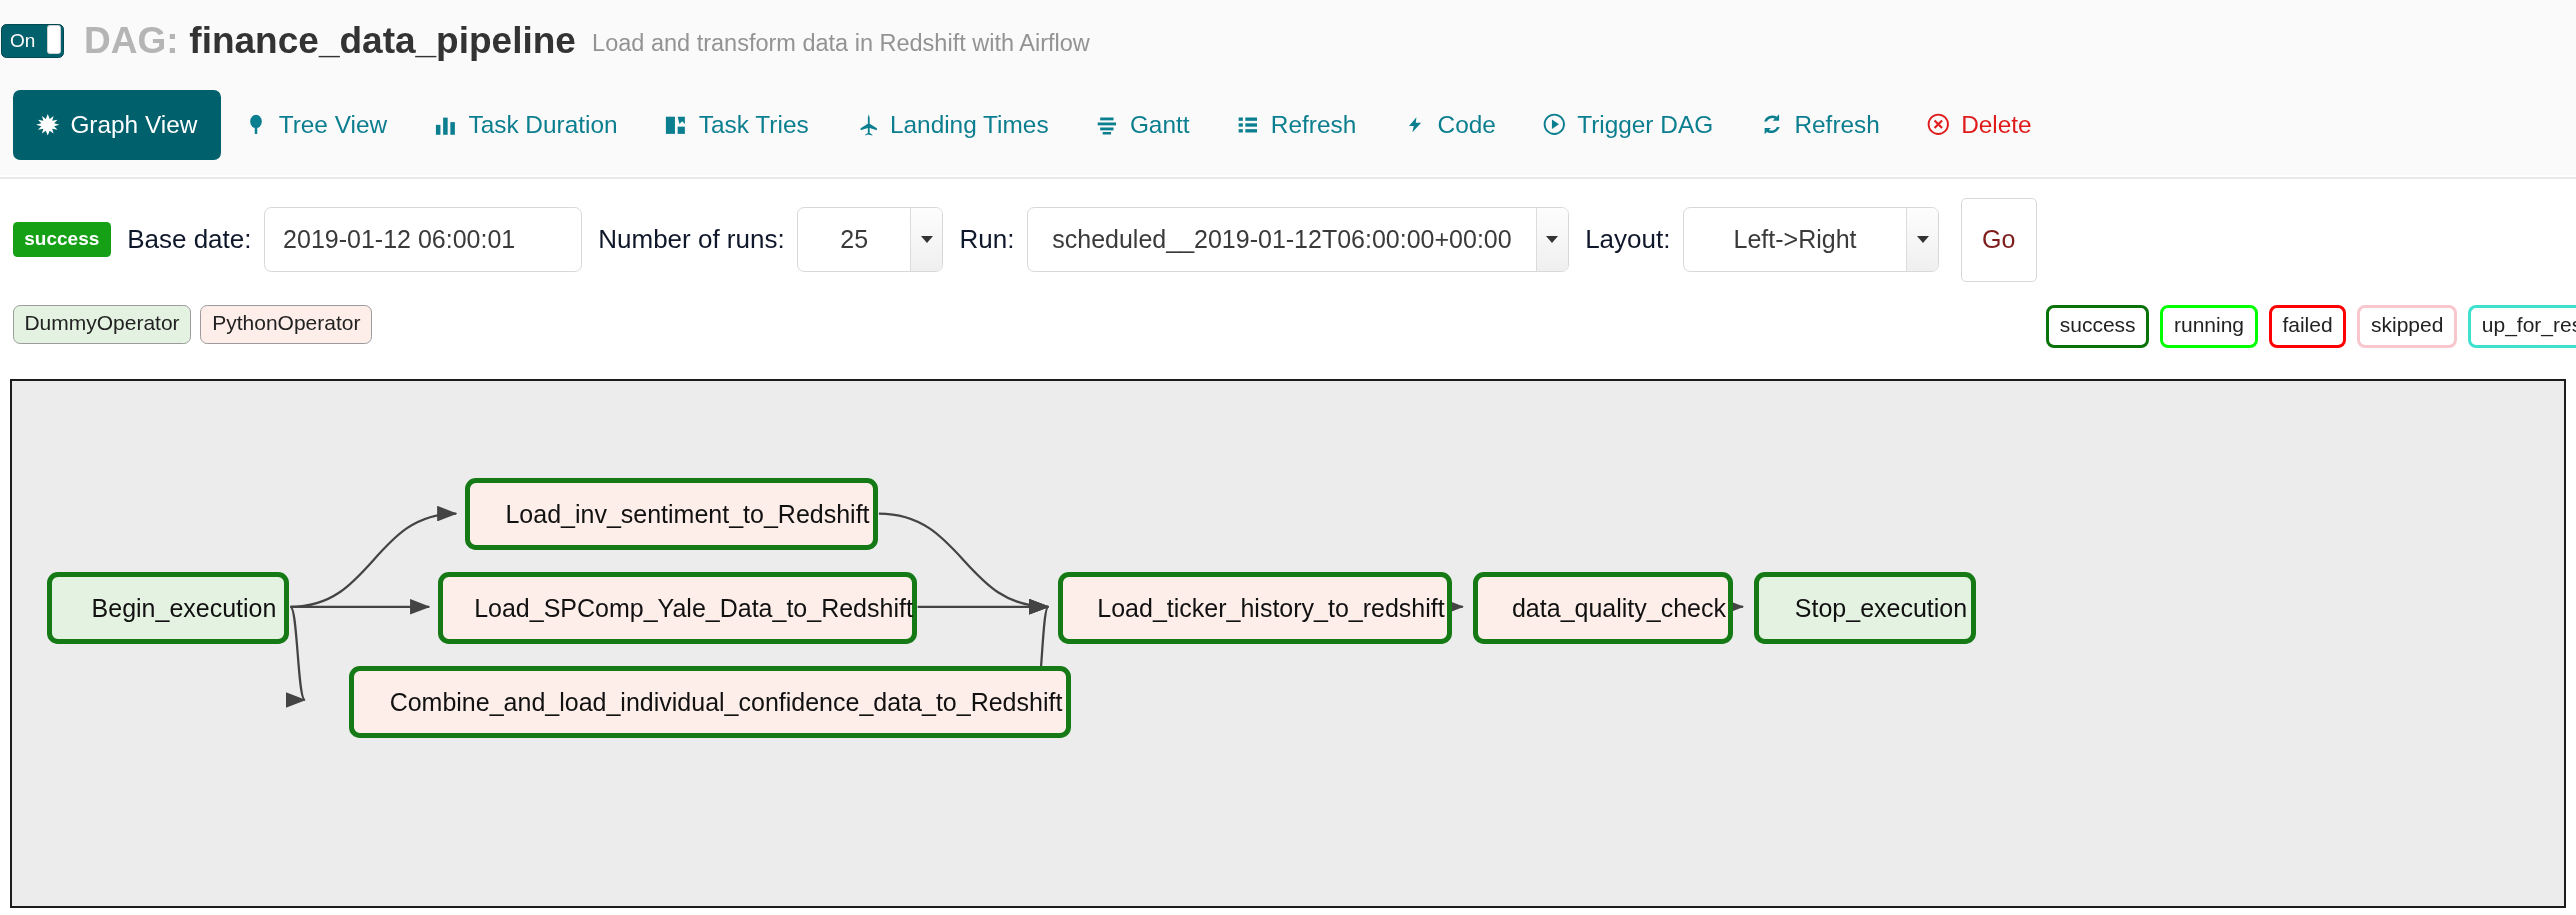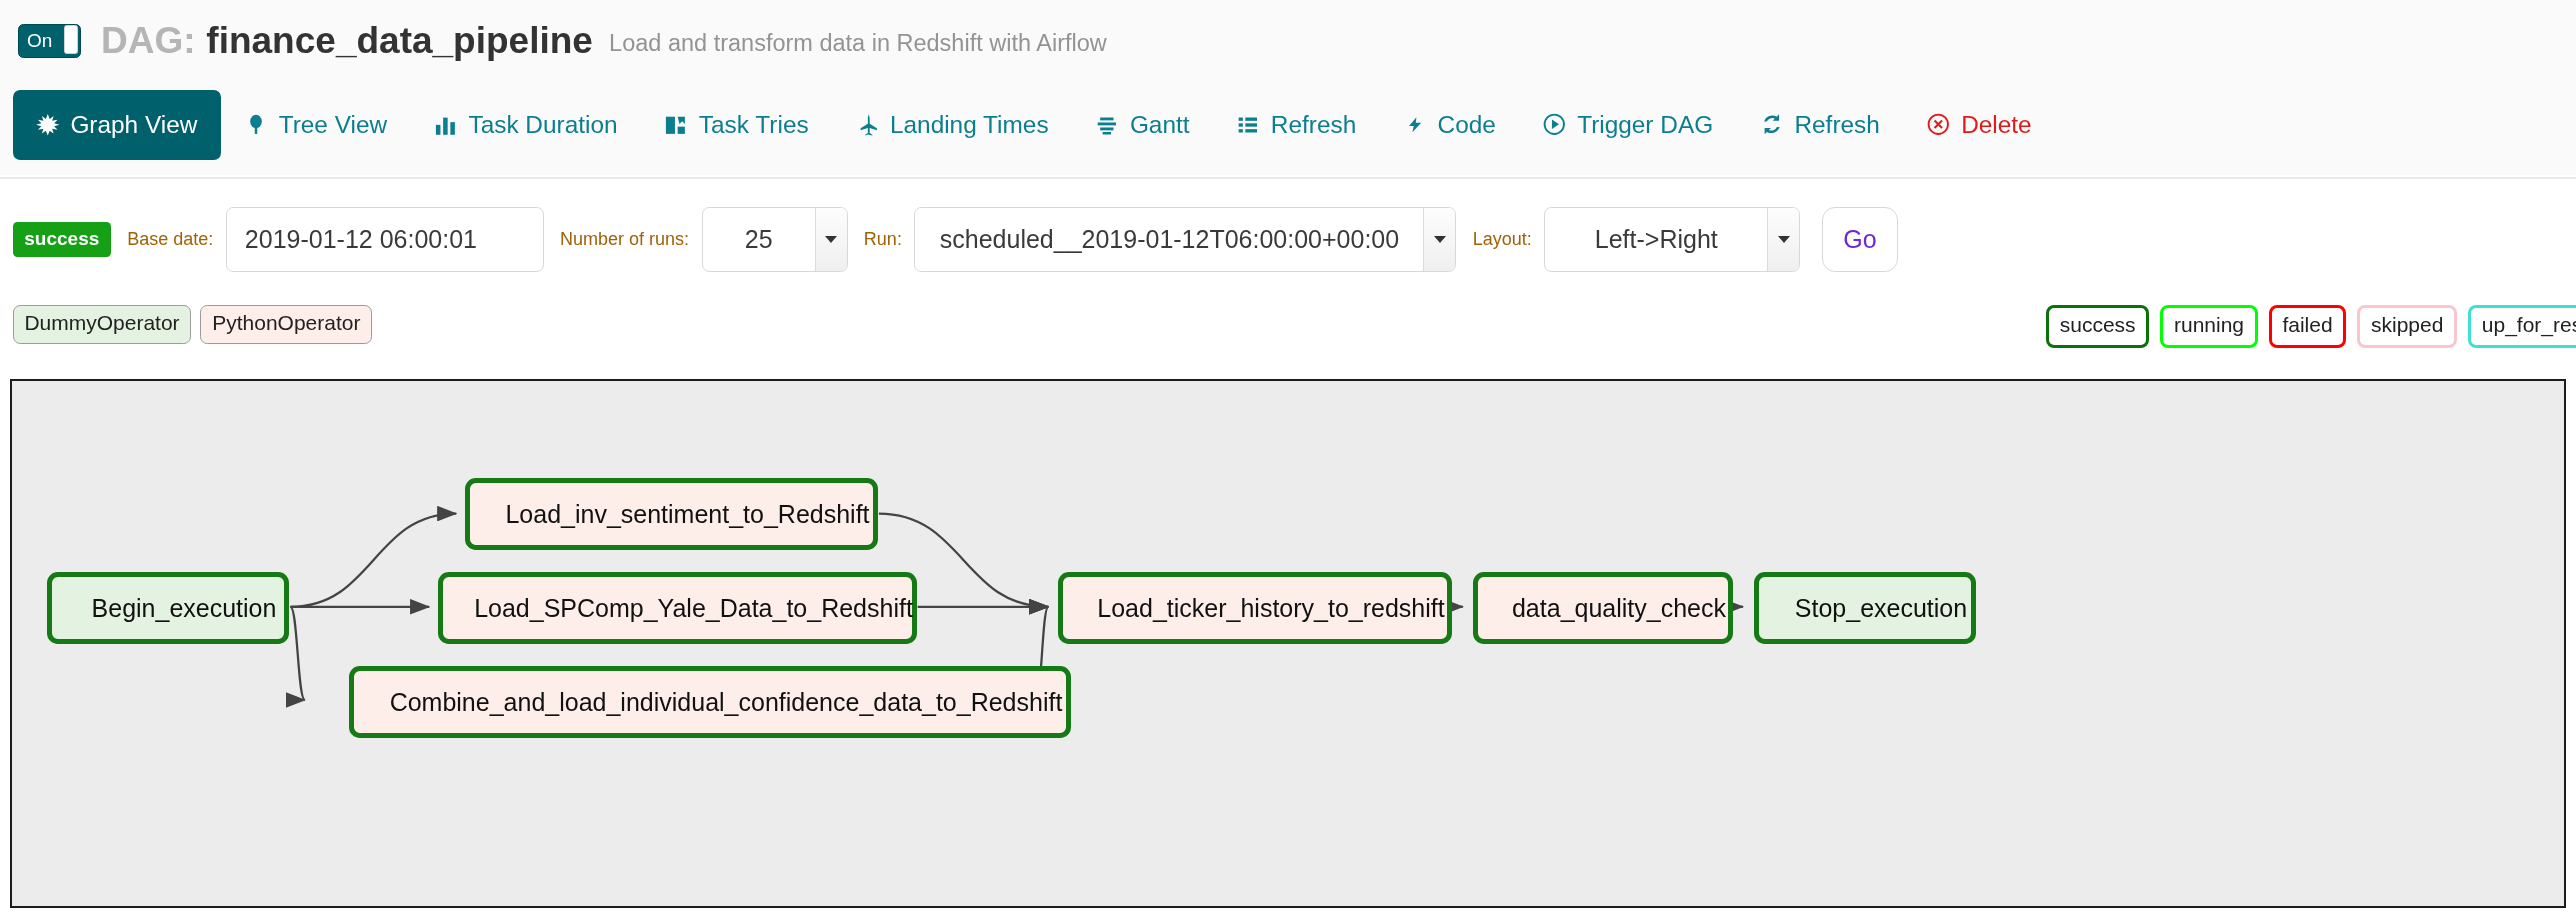--- a/index.html
+++ b/index.html
@@ -18,21 +18,21 @@
 
   
   .page-header {
     position: absolute;
     left: 0; top: 0;
     width: 2576px;
     height: 81px;
     background: #fafafa;
     display: flex;
     align-items: center;
-    padding-left: 18px;
+    padding-left: 1px;
     box-sizing: border-box;
   }
   .dag-toggle {
     width: 63px;
     height: 34px;
     border-radius: 5.4px;
     background: #00606c;
     border: 1.8px solid #004852;
     position: relative;
     display: flex;
@@ -139,22 +139,22 @@
   .state-pill {
     background: #15a015;
     color: #ffffff;
     font-size: 19px;
     font-weight: bold;
     padding: 6.3px 11.7px 7.2px 11.7px;
     border-radius: 4.5px;
     white-space: nowrap;
   }
   .ctl-label {
-    font-size: 18px;
-    color: #a16207;
+    font-size: 26px;
+    color: #0f172a;
     margin-left: 16.2px;
     margin-right: 12.6px;
     white-space: nowrap;
   }
   .text-input {
     height: 65px;
     border: 1.8px solid #d8d8d8;
     border-radius: 7.2px;
     background: #ffffff;
     font-size: 25px;
@@ -194,27 +194,27 @@
     justify-content: center;
     flex: 0 0 auto;
   }
   .select-box .sel-arrow span {
     width: 0; height: 0;
     border-left: 6.3px solid transparent;
     border-right: 6.3px solid transparent;
     border-top: 7.2px solid #333333;
   }
   .go-button {
-    height: 65px;
+    height: 84px;
     min-width: 76px;
     border: 1.8px solid #d8d8d8;
-    border-radius: 13px;
+    border-radius: 5px;
     background: #ffffff;
     font-size: 25px;
-    color: #6d28d9;
+    color: #7f1d1d;
     display: flex;
     align-items: center;
     justify-content: center;
     cursor: pointer;
     box-sizing: border-box;
     margin-left: 21.7px;
   }
 
   
   .legend-row {

